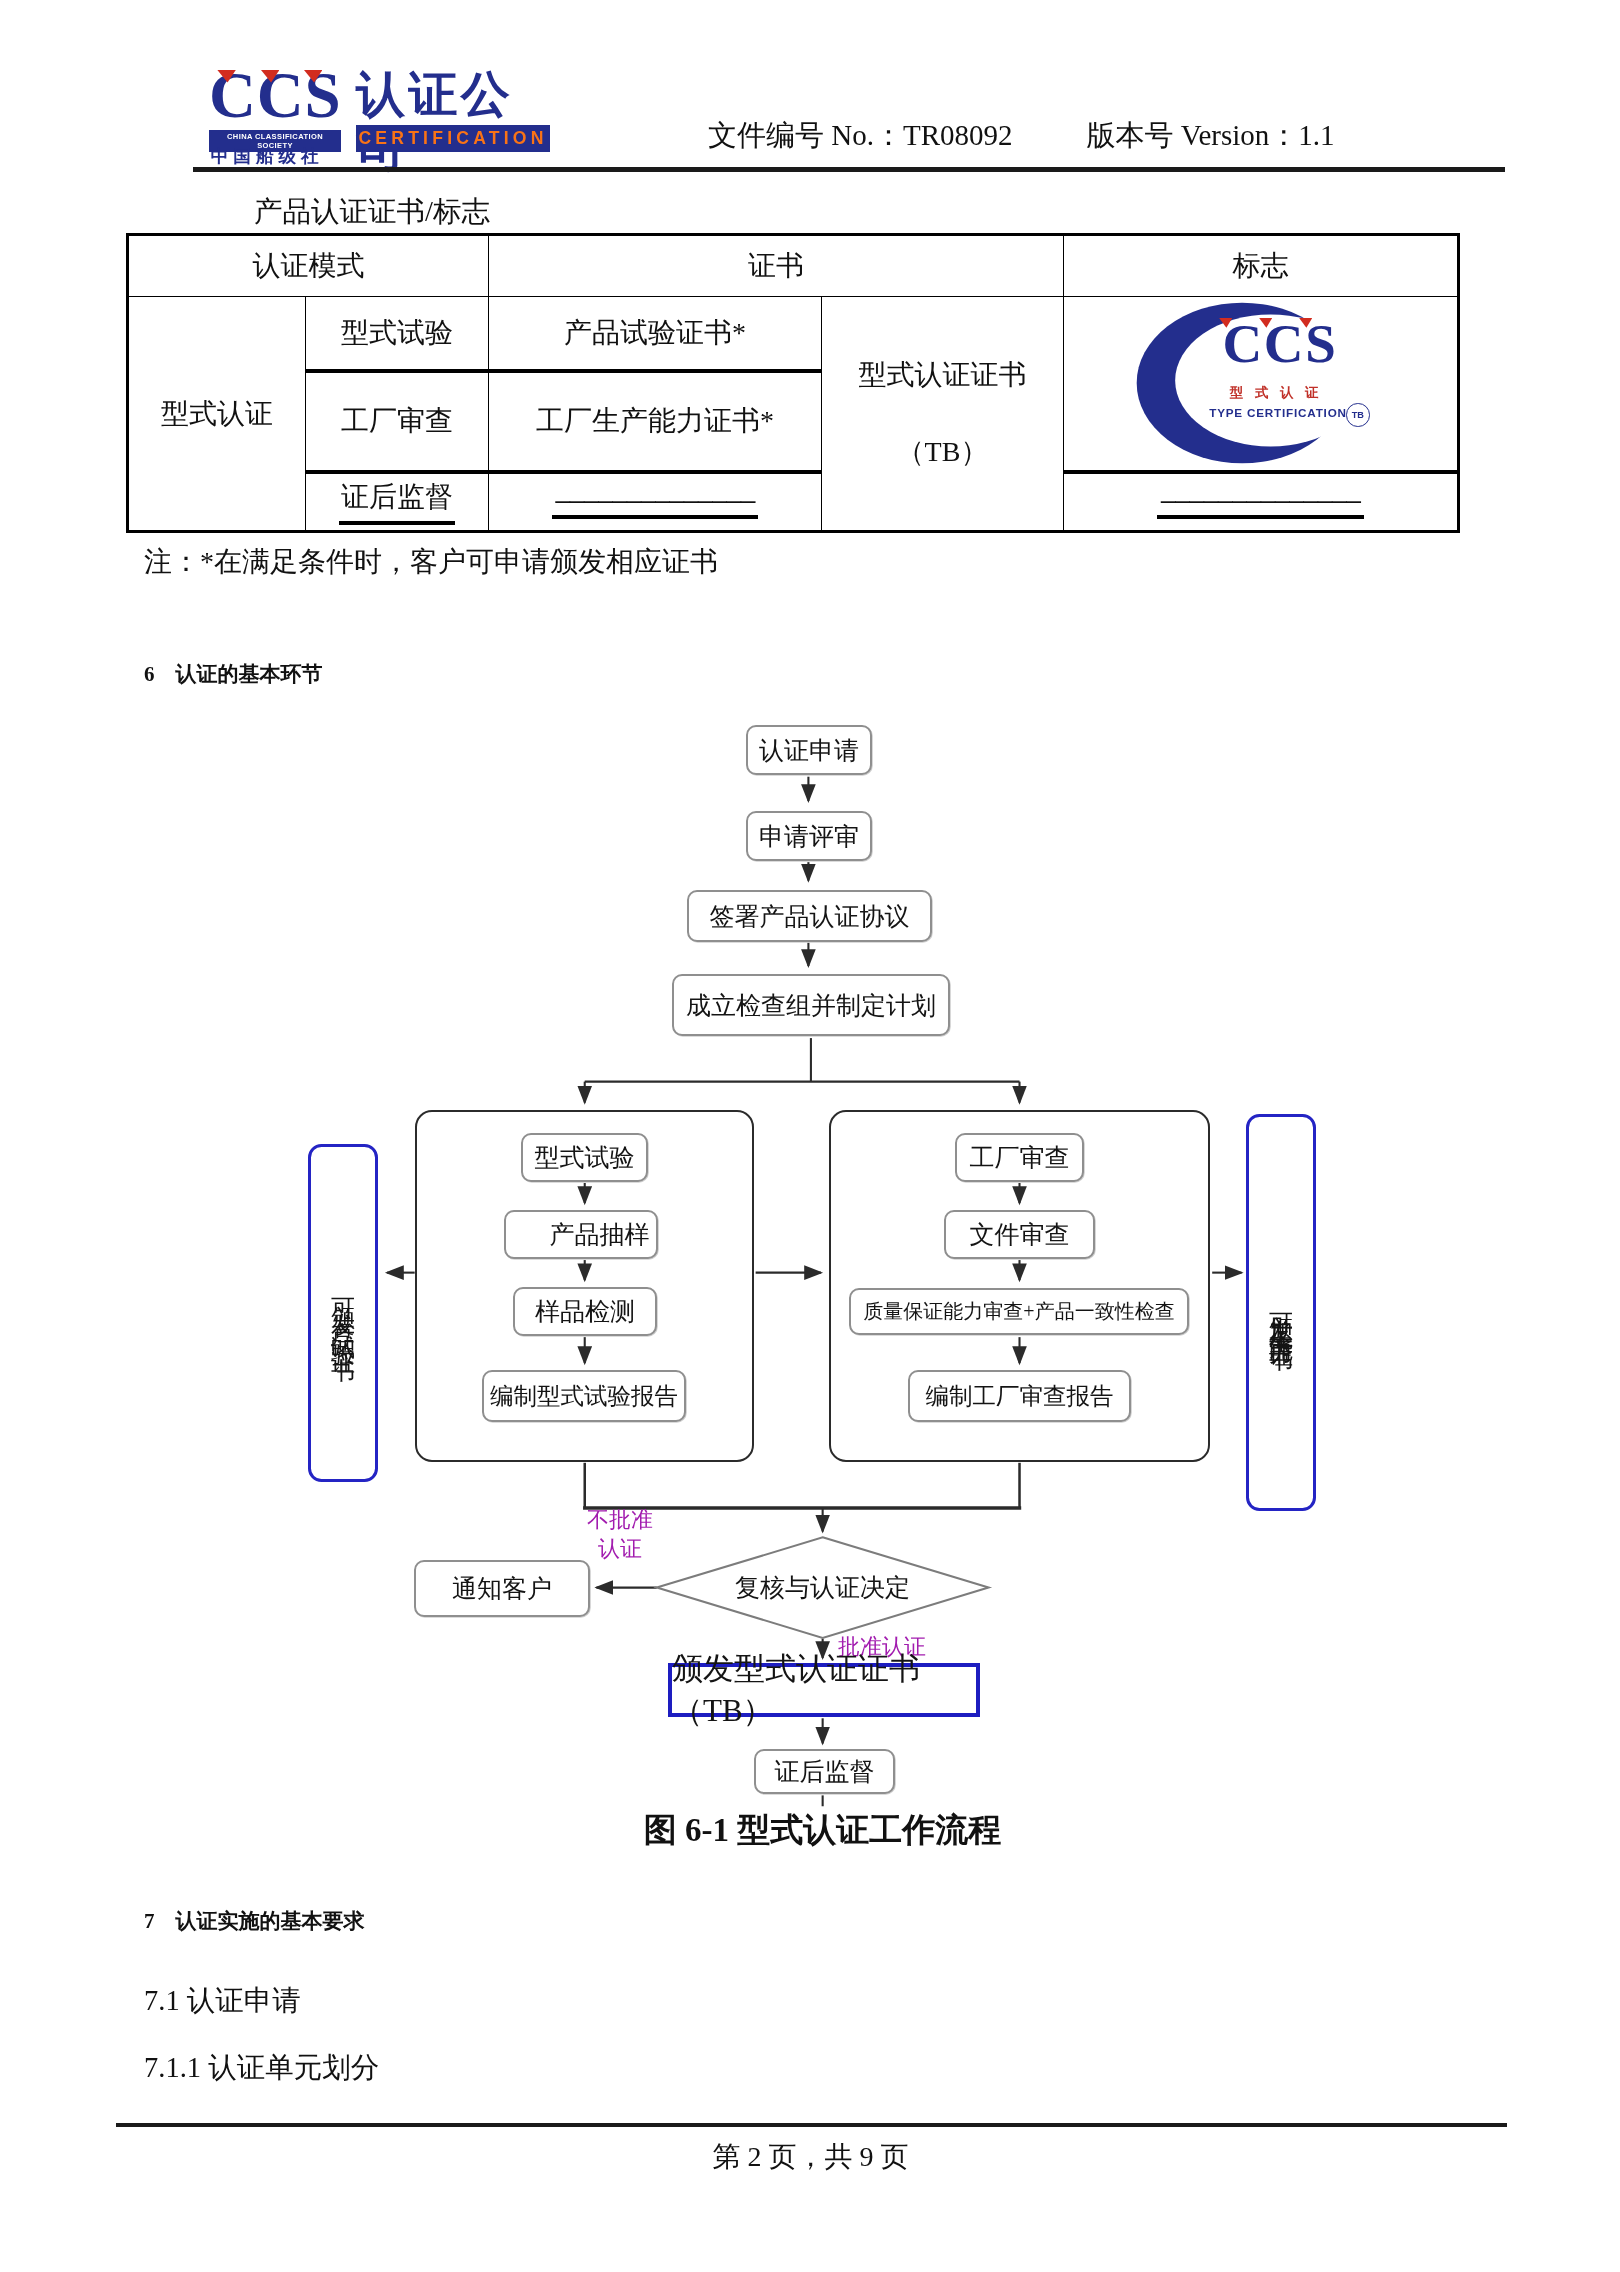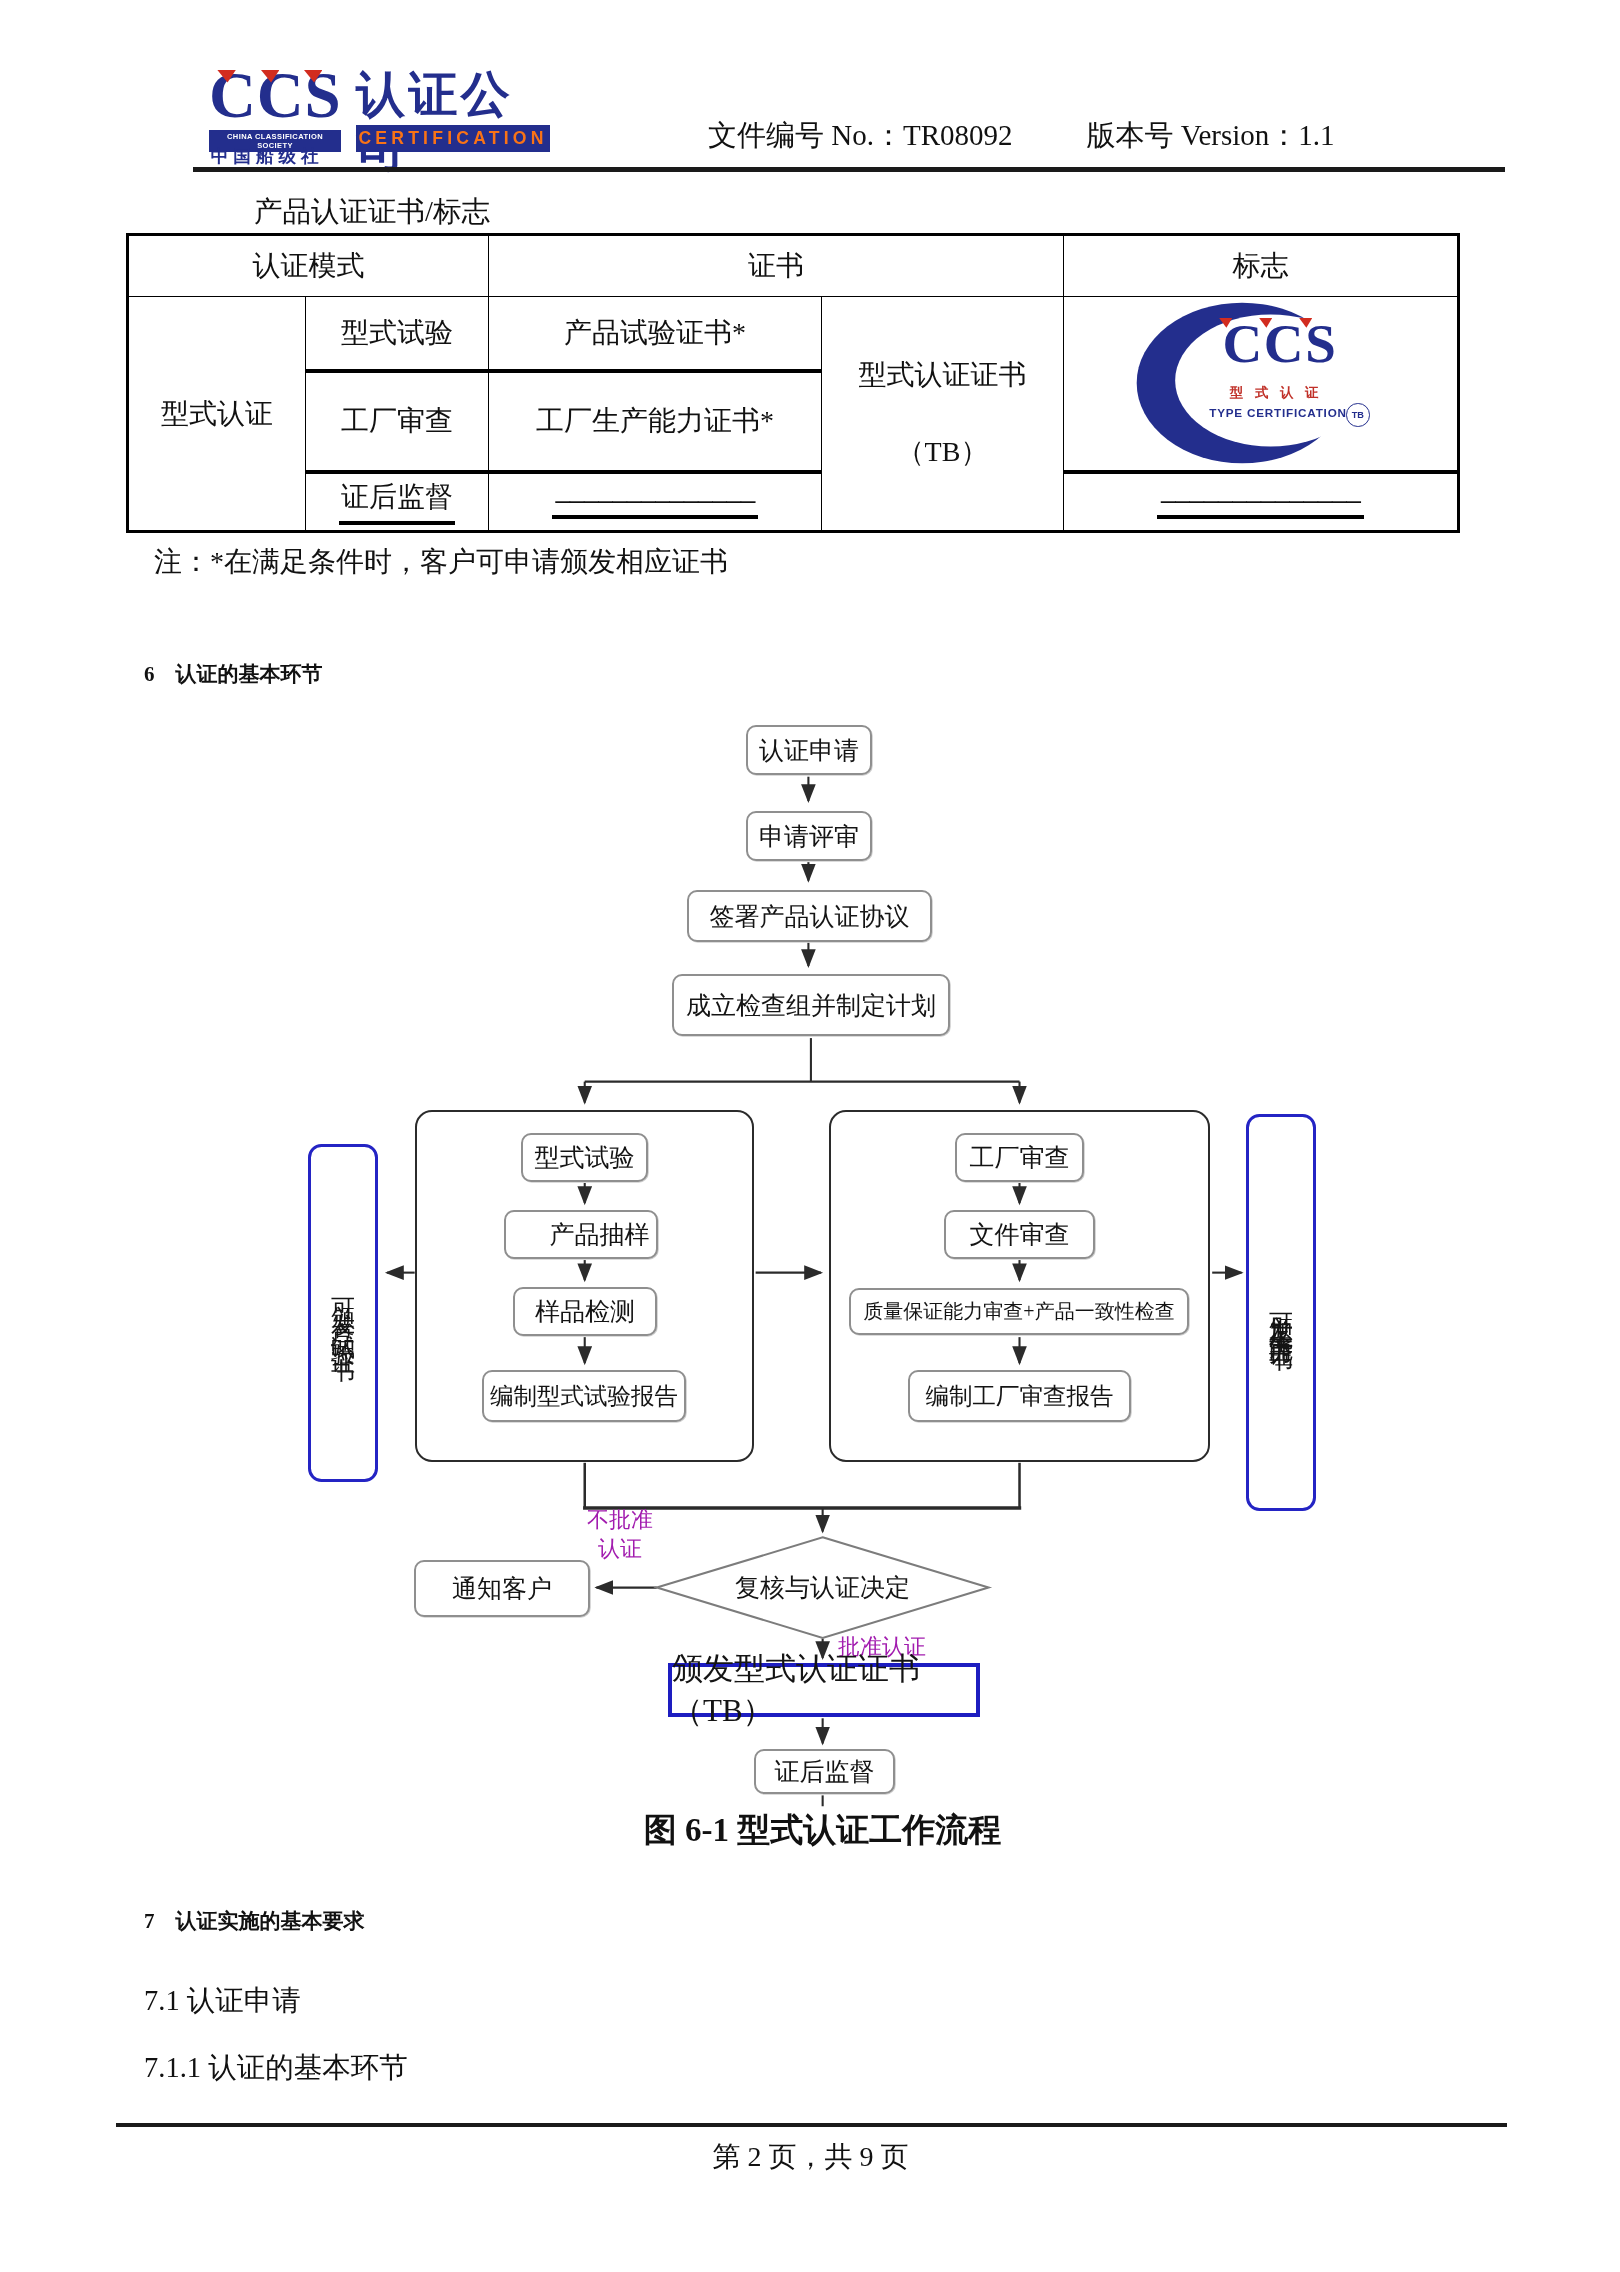--- a/index.html
+++ b/index.html
@@ -33,21 +33,21 @@
   .tb-cell { display:flex; flex-direction:column; align-items:center; gap:39px; }
 
   
   .mark { position:relative; width:251px; height:168px; margin:0 auto; }
   .mark svg { position:absolute; left:0; top:0; }
   .mark-ccs { position:absolute; left:74px; top:15px; width:142px; text-align:center; font-size:55px; font-weight:bold; color:#232e8d; letter-spacing:1.7px; line-height:59px; }
   .mark-type-cn { position:absolute; left:74px; top:85px; width:142px; text-align:center; color:#c03028; font-size:13.4px; font-weight:bold; letter-spacing:11.7px; }
   .mark-type-en { position:absolute; left:59px; top:107px; width:168px; text-align:center; color:#232e8d; font-size:11.7px; font-weight:bold; letter-spacing:0.8px; font-family:"Liberation Sans",sans-serif; }
   .mark-tb { position:absolute; left:211px; top:104px; width:23.5px; height:23.5px; border:1.7px solid #232e8d; border-radius:50%; color:#232e8d; font-size:9.2px; font-weight:bold; display:flex; align-items:center; justify-content:center; font-family:"Liberation Sans",sans-serif; }
 
-  .note { position:absolute; left:144px; top:543px; font-size:28px;margin-left:10px; }
+  .note { position:absolute; left:144px; top:543px; font-size:28px; }
   .sec-h { position:absolute; font-size:21px; font-weight:bold; }
   .sec-t { position:absolute; font-size:28.5px; }
 
   
   .fbox { position:absolute; background:#fff; border:2.5px solid #8f8f8f; border-radius:10px; display:flex; align-items:center; justify-content:center; font-size:25px; color:#141414; box-shadow:0.8px 0.8px 0 #cfcfcf; }
   .cbox { position:absolute; border:2.5px solid #2b2b2b; border-radius:17px; background:transparent; }
   .vbox { position:absolute; background:#fff; border:3.4px solid #2424c4; border-radius:13.4px; display:flex; align-items:center; justify-content:center; writing-mode:vertical-rl; text-orientation:upright; font-size:24px; letter-spacing:7.5px; color:#141414; }
   .bluebox { position:absolute; background:#fff; border:4.2px solid #1d1dc0; border-radius:0; display:flex; align-items:center; justify-content:center; font-size:31px; color:#141414; }
   .dmd-label { position:absolute; display:flex; align-items:center; justify-content:center; font-size:25px; color:#141414; }
   .flow-lbl { position:absolute; font-size:22px; color:#a21caf; line-height:28.5px; text-align:center; }
@@ -212,19 +212,19 @@
   </div>
   <div class="flow-lbl" style="left:838px; top:1633px;">批准认证</div>
 
   <div class="bluebox" style="left:668px; top:1663px; width:312px; height:54px;">颁发型式认证证书（TB）</div>
   <div class="fbox" style="left:754px; top:1749px; width:141px; height:45px;">证后监督</div>
 
   <div class="caption">图 6-1 型式认证工作流程</div>
 
   <div class="sec-h" style="left:144px; top:1907px;">7　认证实施的基本要求</div>
   <div class="sec-t" style="left:144px; top:1982px;">7.1 认证申请</div>
-  <div class="sec-t" style="left:144px; top:2049px;">7.1.1 认证的基本环节</div>
+  <div class="sec-t" style="left:144px; top:2049px;">7.1.1 认证单元划分</div>
 
   <div class="ftr-rule"></div>
   <div class="footer">第 2 页，共 9 页</div>
 
 </div>
 
 
 </body></html>

